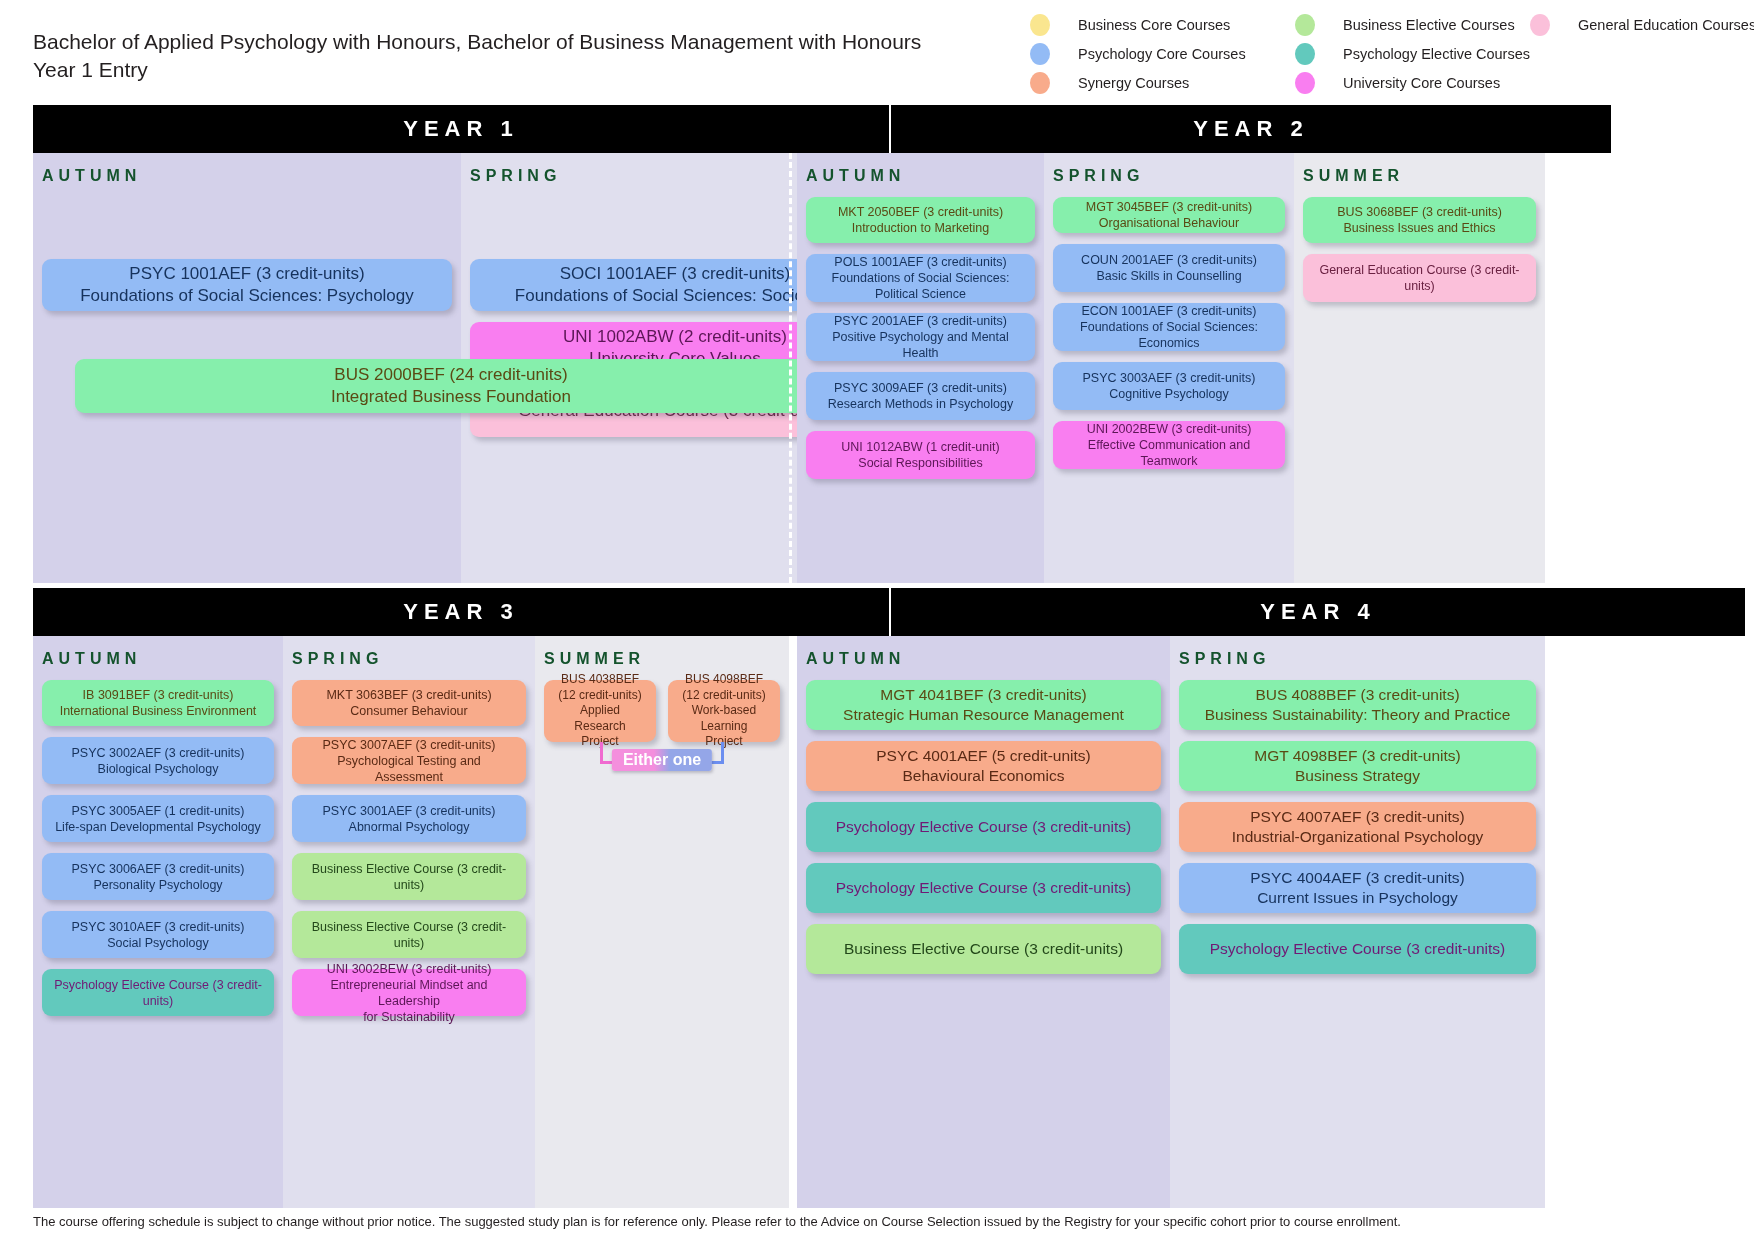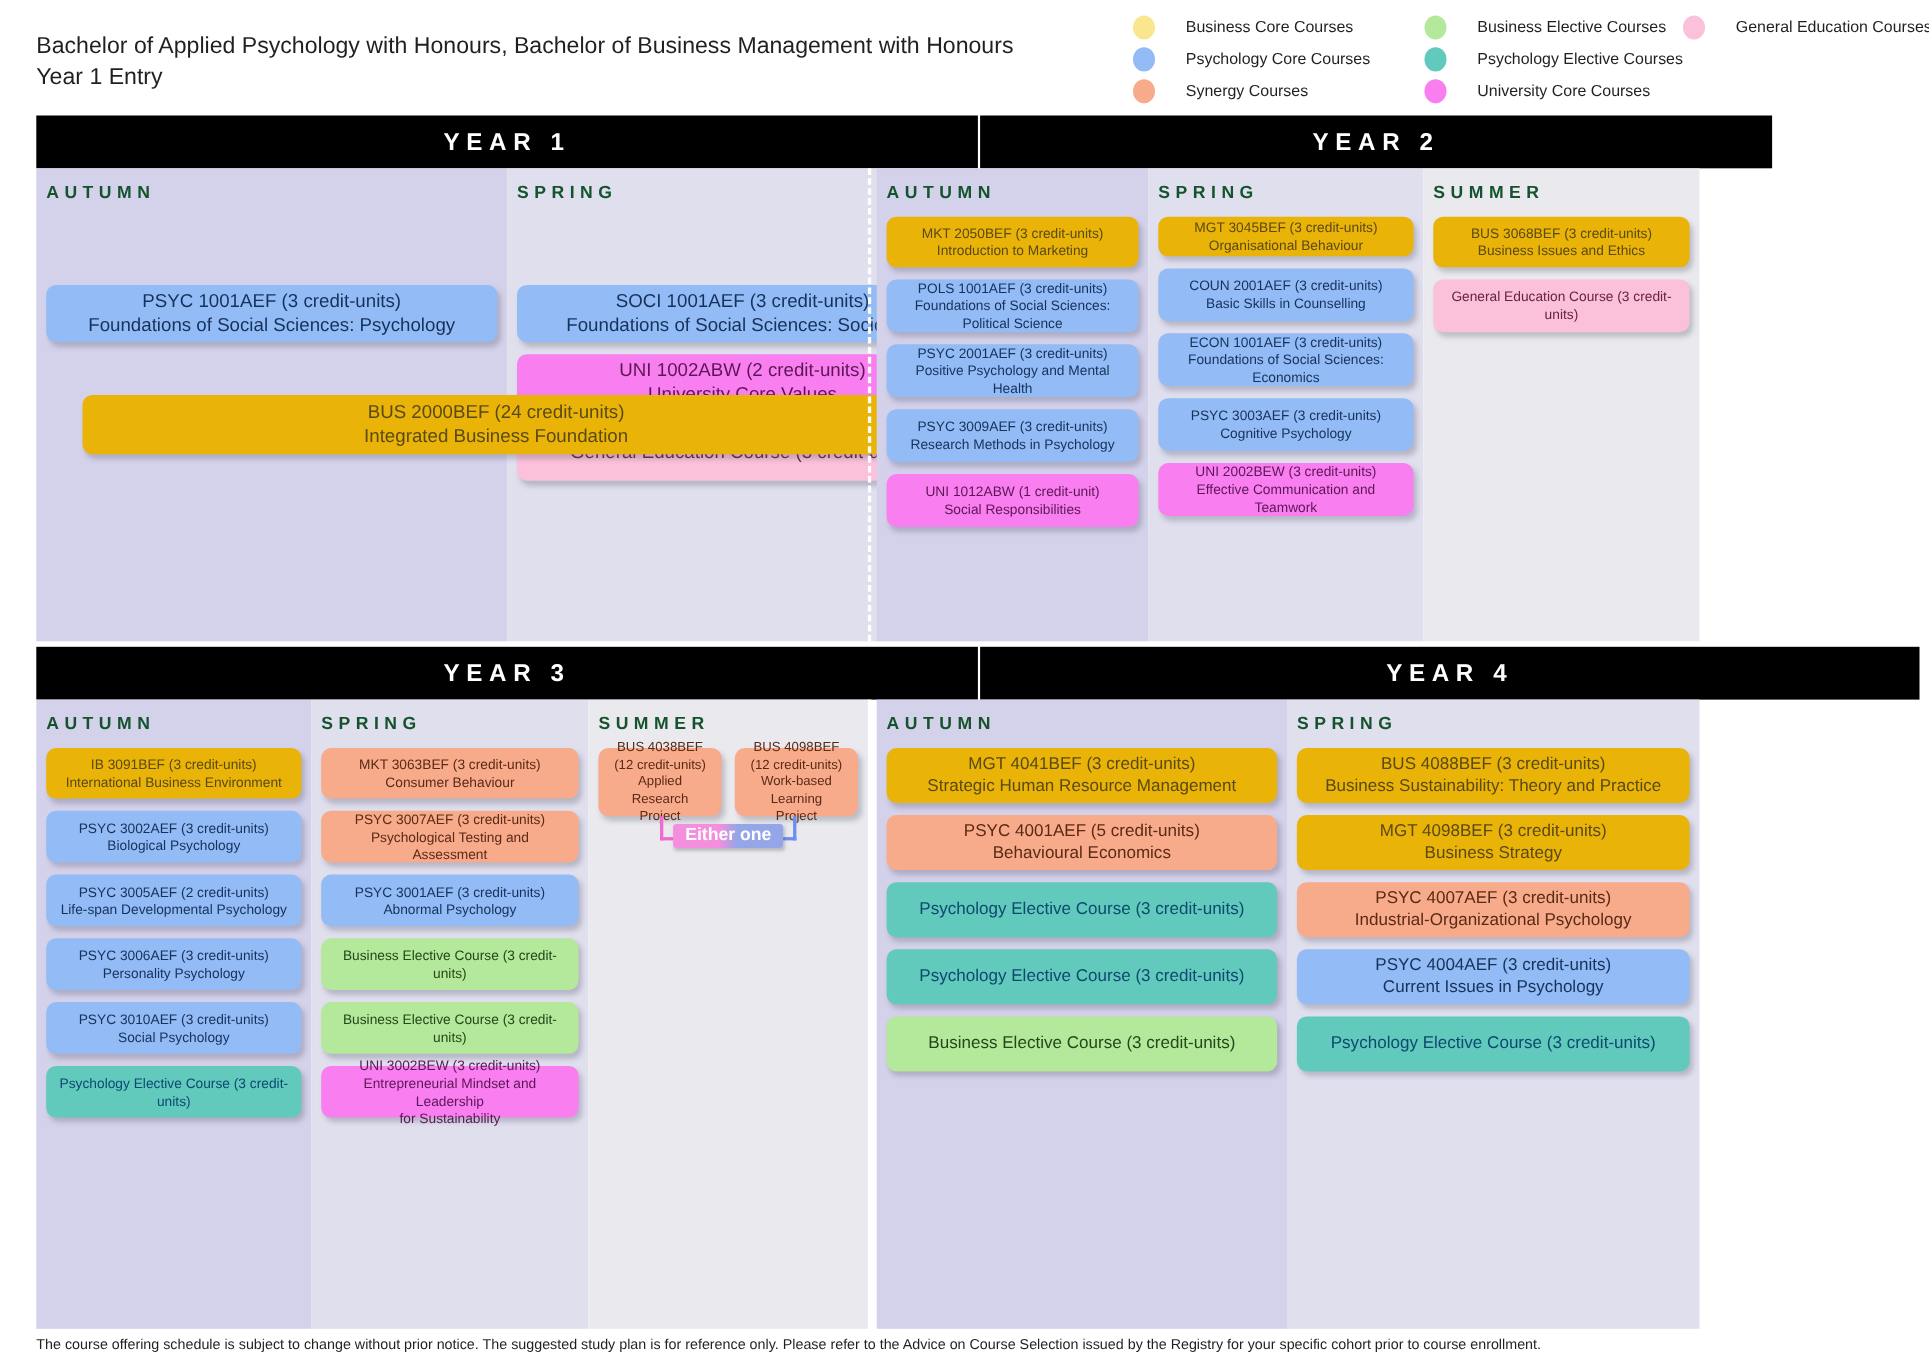--- a/index.html
+++ b/index.html
@@ -71,25 +71,25 @@
 
   .card {
     border-radius: 9px;
     margin-bottom: 11px;
     padding: 8px 10px;
     text-align: center;
     box-shadow: 3px 4px 5px rgba(90,90,110,0.30);
     display: flex; flex-direction: column; justify-content: center;
     white-space: pre-line;
   }
-  .c-buscore   { background: #eab308; color: #5a4a14; }
+  .c-buscore   { background: #86efac; color: #5a4a14; }
   .c-psyccore  { background: #93bbf5; color: #16325c; }
   .c-synergy   { background: #f8ab8b; color: #5a2a15; }
   .c-buselec   { background: #b4e89a; color: #23481a; }
-  .c-psycelec  { background: #62c9bd; color: #0c4a6e; }
+  .c-psycelec  { background: #62c9bd; color: #701a75; }
   .c-unicore   { background: #f97ef0; color: #5c1656; }
   .c-gened     { background: #fbc0da; color: #6a2142; }
 
   .sz-sm  { font-size: 12.5px; line-height: 1.28; }
   .sz-md  { font-size: 15.5px; line-height: 1.3; }
   .sz-lg  { font-size: 17px;   line-height: 1.32; }
   .sz-xs  { font-size: 12px;   line-height: 1.3; }
 
   
   .pair { display: flex; gap: 12px; }
@@ -227,21 +227,21 @@
   <div class="yearband" style="left:33px; top:588px; width:856px;">YEAR 3</div>
   <div class="yearband" style="left:891px; top:588px; width:854px;">YEAR 4</div>
 
   <div class="colwrap" style="left:33px; top:636px; width:856px; height:572px;">
     <div class="col shade-a" style="width:250px;">
       <div class="colhead">AUTUMN</div>
       <div class="card c-buscore sz-sm" style="height:46px;">IB 3091BEF (3 credit-units)
 International Business Environment</div>
       <div class="card c-psyccore sz-sm" style="height:47px;">PSYC 3002AEF (3 credit-units)
 Biological Psychology</div>
-      <div class="card c-psyccore sz-sm" style="height:47px;">PSYC 3005AEF (2 credit-units)
+      <div class="card c-psyccore sz-sm" style="height:47px;">PSYC 3005AEF (1 credit-units)
 Life-span Developmental Psychology</div>
       <div class="card c-psyccore sz-sm" style="height:47px;">PSYC 3006AEF (3 credit-units)
 Personality Psychology</div>
       <div class="card c-psyccore sz-sm" style="height:47px;">PSYC 3010AEF (3 credit-units)
 Social Psychology</div>
       <div class="card c-psycelec sz-sm" style="height:47px;">Psychology Elective Course (3 credit-units)</div>
     </div>
     <div class="col shade-b" style="width:252px;">
       <div class="colhead">SPRING</div>
       <div class="card c-synergy sz-sm" style="height:46px;">MKT 3063BEF (3 credit-units)

